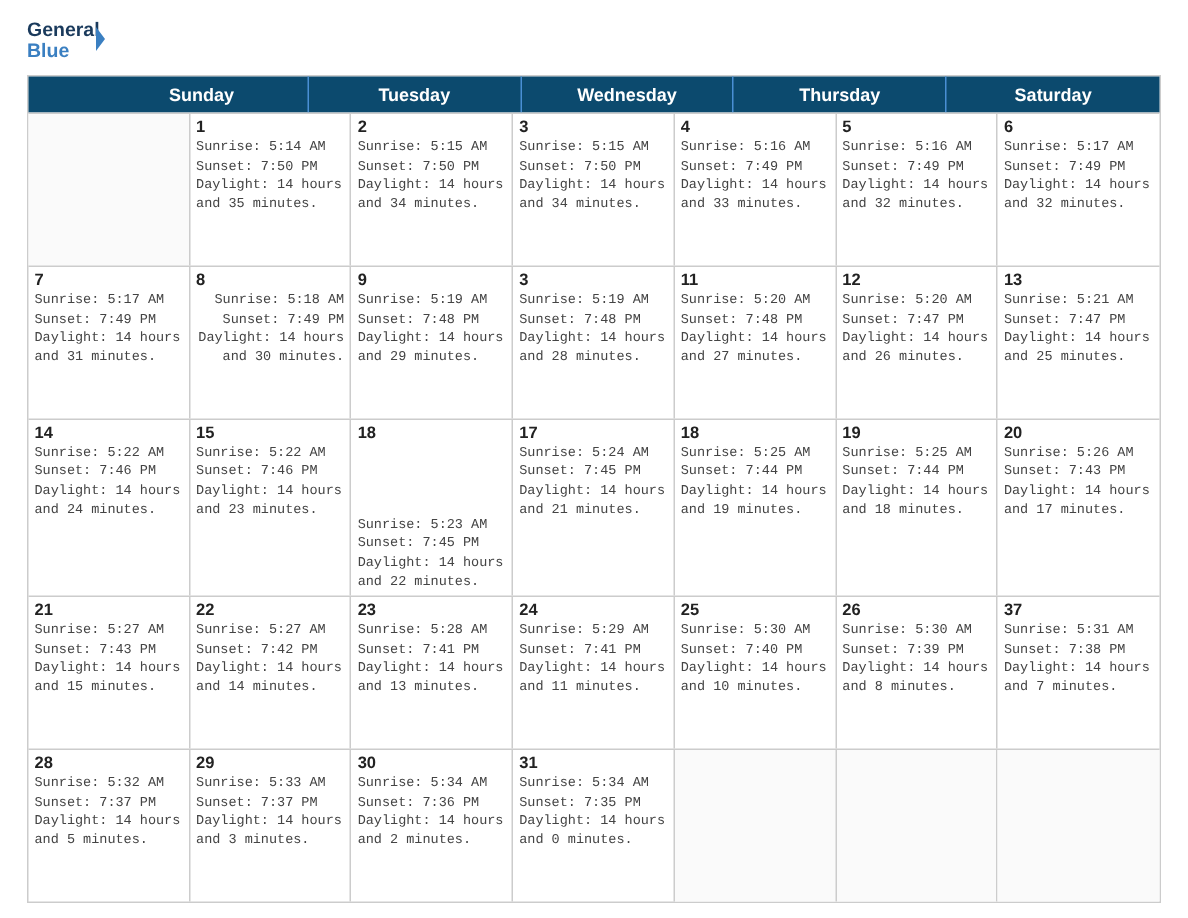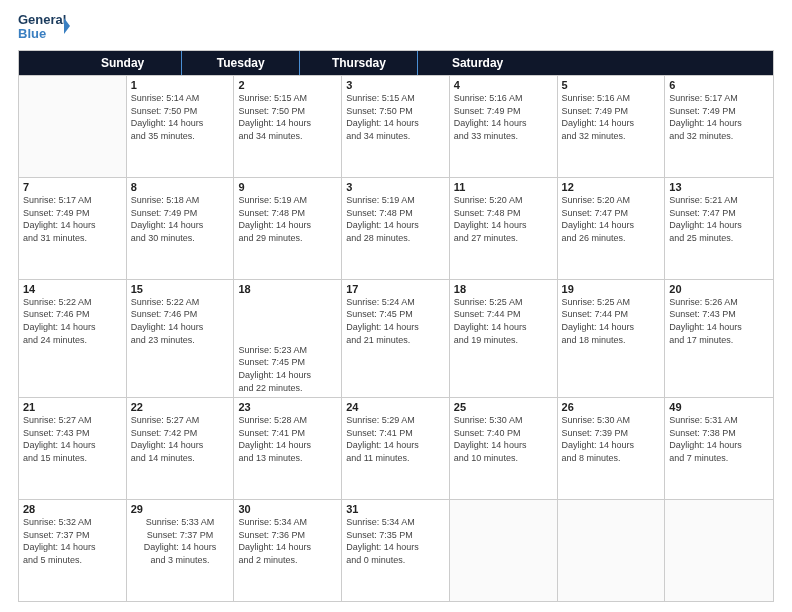--- a/index.html
+++ b/index.html
@@ -43,22 +43,22 @@
       margin-top: 2px;
     }
     .calendar {
       flex: 1;
       display: flex;
       flex-direction: column;
       border: 1px solid #ccc;
     }
     .cal-header-row {
       display: grid;
-      grid-template-columns: repeat(6, 1fr);
-      background: #0f172a;
+      grid-template-columns: repeat(5, 1fr);
+      background: #0c4a6e;
       padding-left: 45px;
     }
     .cal-header-cell {
       color: #fff;
       font-weight: bold;
       font-size: 12px;
       text-align: center;
       padding: 5px 2px;
       border-right: 1px solid #4a8fd4;
     }
@@ -89,20 +89,21 @@
     .day-num {
       font-size: 11px;
       font-weight: bold;
       color: #222;
       margin-bottom: 1px;
     }
     .cell-info {
       font-size: 9px;
       color: #444;
       line-height: 1.4;
+      font-family: Liberation Mono, monospace;
     }
   </style>
 </head>
 <body>
 
 <div class="page">
   <div class="header">
     <div class="logo">
     <svg width="52" height="36" viewBox="0 0 52 36" xmlns="http://www.w3.org/2000/svg">
       <text x="0" y="14" font-size="13" font-weight="bold" font-family="Arial" fill="#1a3a5c">General</text>
@@ -113,20 +114,21 @@
     <div class="title-block">
       <div class="main-title"></div>
       <div class="subtitle"></div>
     </div>
   </div>
 
   <div class="calendar">
     <div class="cal-header-row">
     <div class="cal-header-cell">Sunday</div>
         <div class="cal-header-cell">Tuesday</div>
+        <div class="cal-header-cell">Wednesday</div>
         <div class="cal-header-cell">Thursday</div>
         <div class="cal-header-cell">Saturday</div>
       </div>
     <div class="cal-body">
     <div class="cal-row">
           <div class="cal-cell empty"></div>
           <div class="cal-cell">
             <div class="day-num">1</div>
             <div class="cell-info" style="white-space: pre-line;">Sunrise: 5:14 AM
 Sunset: 7:50 PM
@@ -172,21 +174,21 @@
         <div class="cal-row">
           <div class="cal-cell">
             <div class="day-num">7</div>
             <div class="cell-info" style="white-space: pre-line;">Sunrise: 5:17 AM
 Sunset: 7:49 PM
 Daylight: 14 hours
 and 31 minutes.</div>
           </div>
           <div class="cal-cell">
             <div class="day-num">8</div>
-            <div class="cell-info" style="white-space: pre-line;">Sunrise: 5:18 AM
+            <div class="cell-info" style="white-space: pre-line; text-align: right;">Sunrise: 5:18 AM
 Sunset: 7:49 PM
 Daylight: 14 hours
 and 30 minutes.</div>
           </div>
           <div class="cal-cell">
             <div class="day-num">9</div>
             <div class="cell-info" style="white-space: pre-line;">Sunrise: 5:19 AM
 Sunset: 7:48 PM
 Daylight: 14 hours
 and 29 minutes.</div>
@@ -308,38 +310,38 @@
 and 10 minutes.</div>
           </div>
           <div class="cal-cell">
             <div class="day-num">26</div>
             <div class="cell-info" style="white-space: pre-line;">Sunrise: 5:30 AM
 Sunset: 7:39 PM
 Daylight: 14 hours
 and 8 minutes.</div>
           </div>
           <div class="cal-cell">
-            <div class="day-num">49</div>
+            <div class="day-num">37</div>
             <div class="cell-info" style="white-space: pre-line;">Sunrise: 5:31 AM
 Sunset: 7:38 PM
 Daylight: 14 hours
 and 7 minutes.</div>
           </div>
         </div>
         <div class="cal-row">
           <div class="cal-cell">
             <div class="day-num">28</div>
             <div class="cell-info" style="white-space: pre-line;">Sunrise: 5:32 AM
 Sunset: 7:37 PM
 Daylight: 14 hours
 and 5 minutes.</div>
           </div>
           <div class="cal-cell">
             <div class="day-num">29</div>
-            <div class="cell-info" style="white-space: pre-line; text-align: center;">Sunrise: 5:33 AM
+            <div class="cell-info" style="white-space: pre-line;">Sunrise: 5:33 AM
 Sunset: 7:37 PM
 Daylight: 14 hours
 and 3 minutes.</div>
           </div>
           <div class="cal-cell">
             <div class="day-num">30</div>
             <div class="cell-info" style="white-space: pre-line;">Sunrise: 5:34 AM
 Sunset: 7:36 PM
 Daylight: 14 hours
 and 2 minutes.</div>

